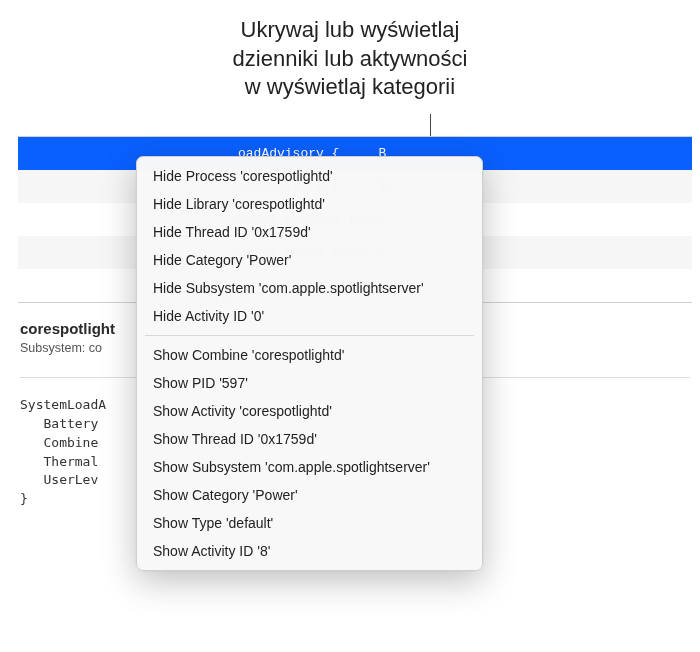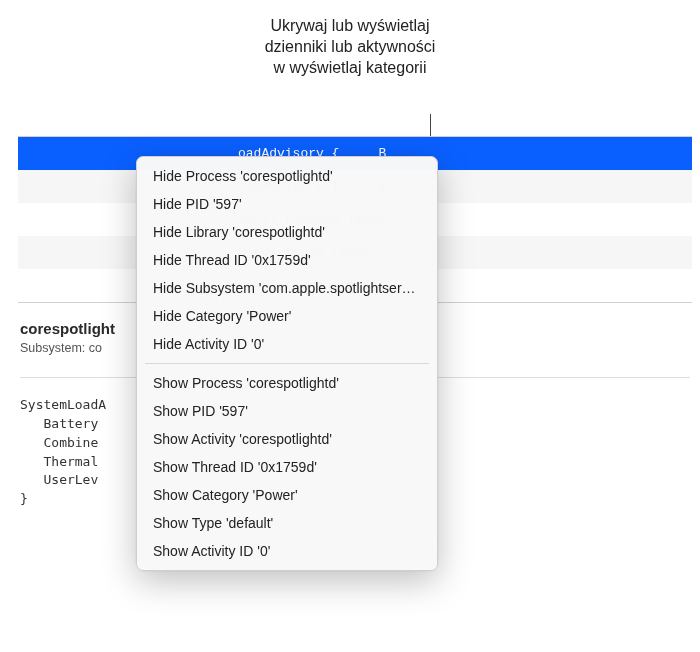--- a/index.html
+++ b/index.html
@@ -6,21 +6,21 @@
     body {
       font-family: -apple-system, BlinkMacSystemFont, "Helvetica Neue", Arial, sans-serif;
       background: #fff;
       width: 700px;
       height: 652px;
       position: relative;
       overflow: hidden;
     }
     .callout {
       text-align: center;
-      font-size: 16px;
+      font-size: 22px;
       color: #222;
       padding: 16px 0 8px 0;
       line-height: 1.3;
     }
     .callout-line {
       position: absolute;
       left: 430px;
       top: 114px;
       width: 1px;
       height: 88px;
@@ -94,21 +94,21 @@
       font-size: 13px;
       color: #333;
       white-space: pre;
       line-height: 1.45;
     }
 
     .context-menu {
       position: absolute;
       top: 156px;
       left: 136px;
-      width: 302px;
+      width: 347px;
       background: rgba(248,248,248,0.99);
       border: 1px solid #cfcfcf;
       border-radius: 7px;
       box-shadow: 0 10px 34px rgba(0,0,0,0.25), 0 0 0 0.5px rgba(0,0,0,0.05);
       padding: 5px 0;
       font-size: 14px;
       color: #222;
     }
     .menu-item {
       padding: 3px 16px;
@@ -166,27 +166,27 @@
   <pre class="detail-code">SystemLoadA
    Battery
    Combine
    Thermal
    UserLev
 }</pre>
 </div>
 
 <div class="context-menu">
   <div class="menu-item">Hide Process 'corespotlightd'</div>
-  <div class="menu-item">Hide PID '597'</div>
   <div class="menu-item">Hide Library 'corespotlightd'</div>
   <div class="menu-item">Hide Thread ID '0x1759d'</div>
+  <div class="menu-item">Hide Category 'Power'</div>
   <div class="menu-item">Hide Subsystem 'com.apple.spotlightserver'</div>
-  <div class="menu-item">Hide Category 'Power'</div>
   <div class="menu-item">Hide Activity ID '0'</div>
   <hr class="menu-sep">
-  <div class="menu-item">Show Process 'corespotlightd'</div>
+  <div class="menu-item">Show Combine 'corespotlightd'</div>
   <div class="menu-item">Show PID '597'</div>
   <div class="menu-item">Show Activity 'corespotlightd'</div>
   <div class="menu-item">Show Thread ID '0x1759d'</div>
+  <div class="menu-item">Show Subsystem 'com.apple.spotlightserver'</div>
   <div class="menu-item">Show Category 'Power'</div>
   <div class="menu-item">Show Type 'default'</div>
-  <div class="menu-item">Show Activity ID '0'</div>
+  <div class="menu-item">Show Activity ID '8'</div>
 </div>
 
 </body></html>

